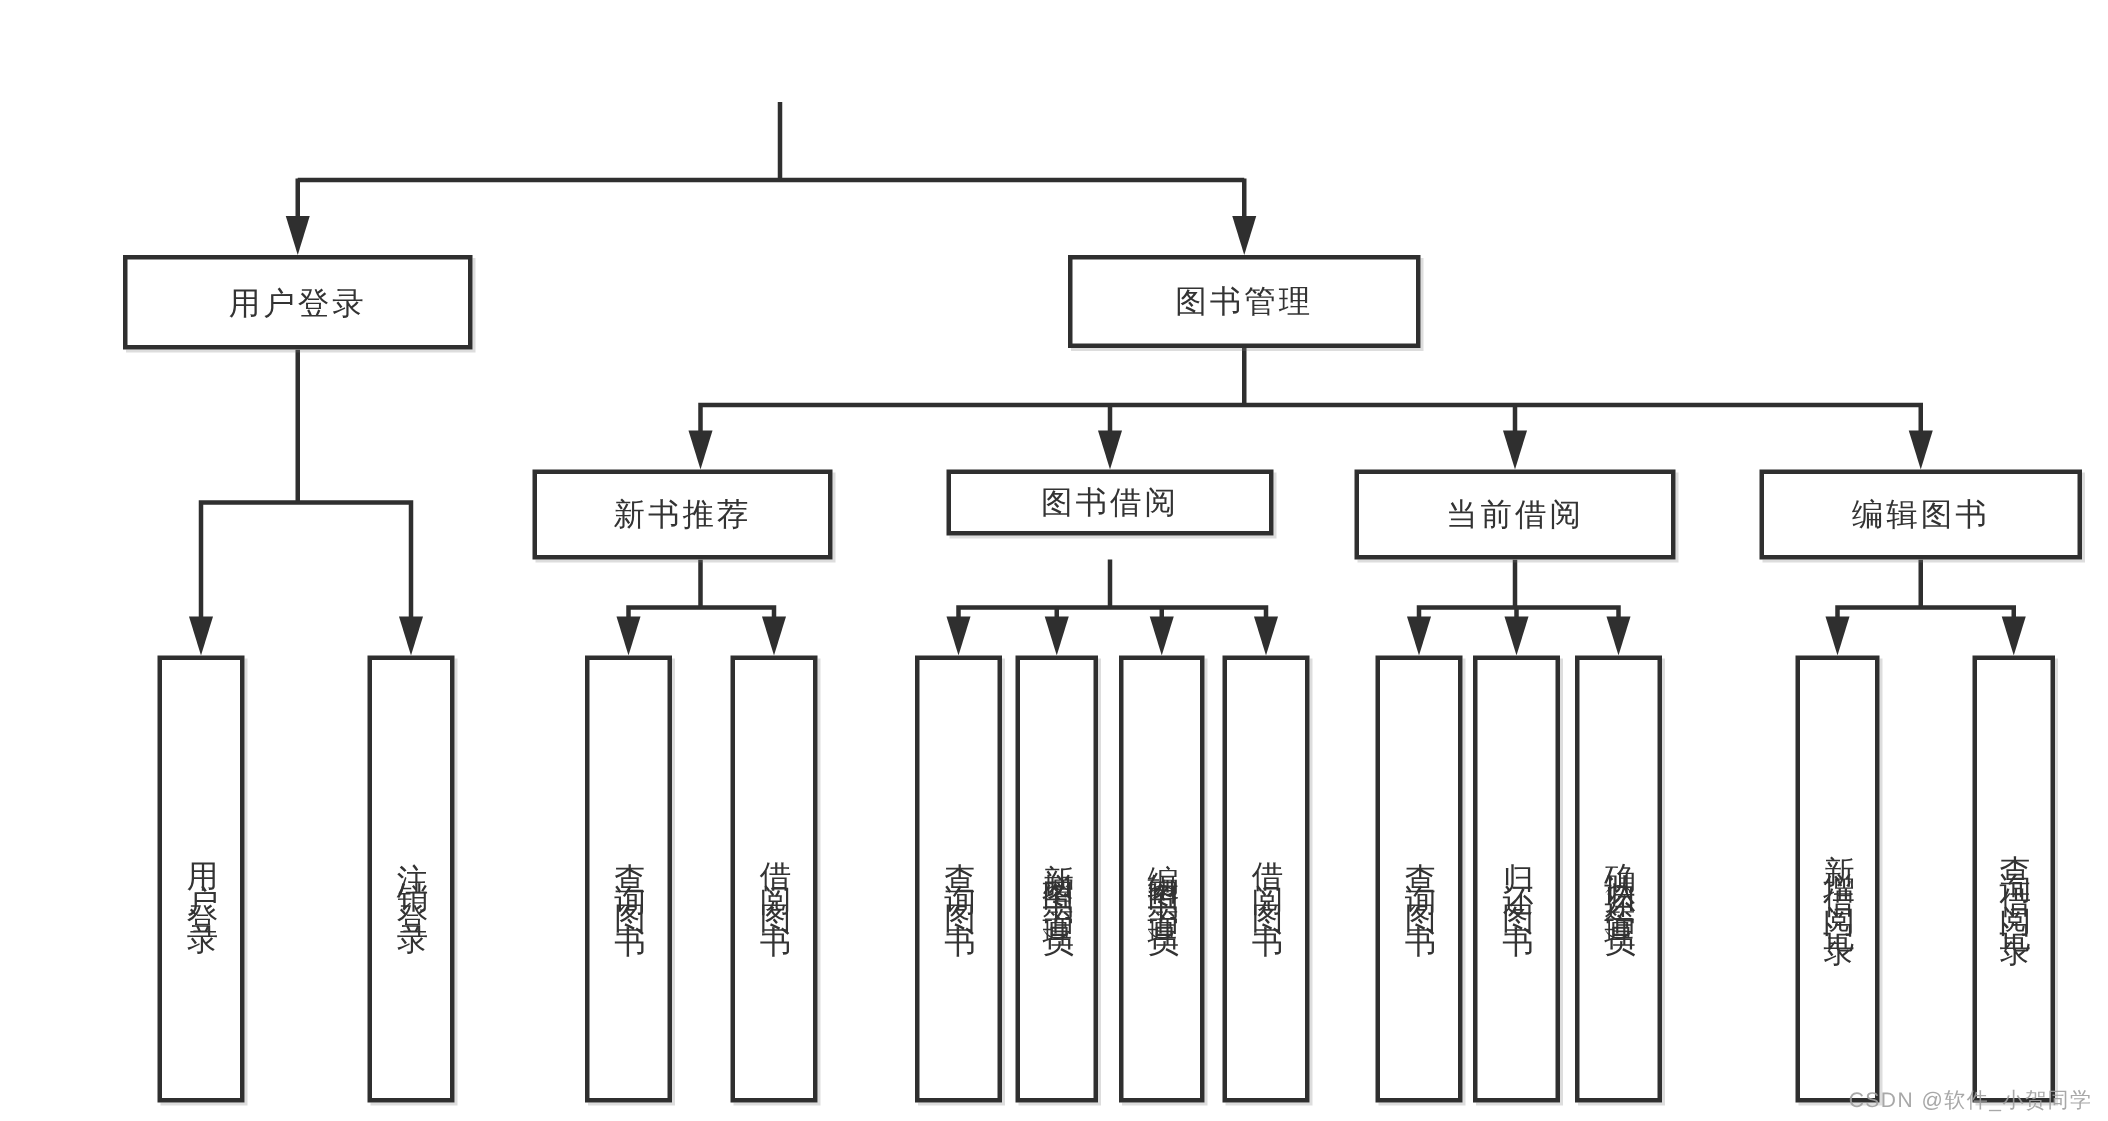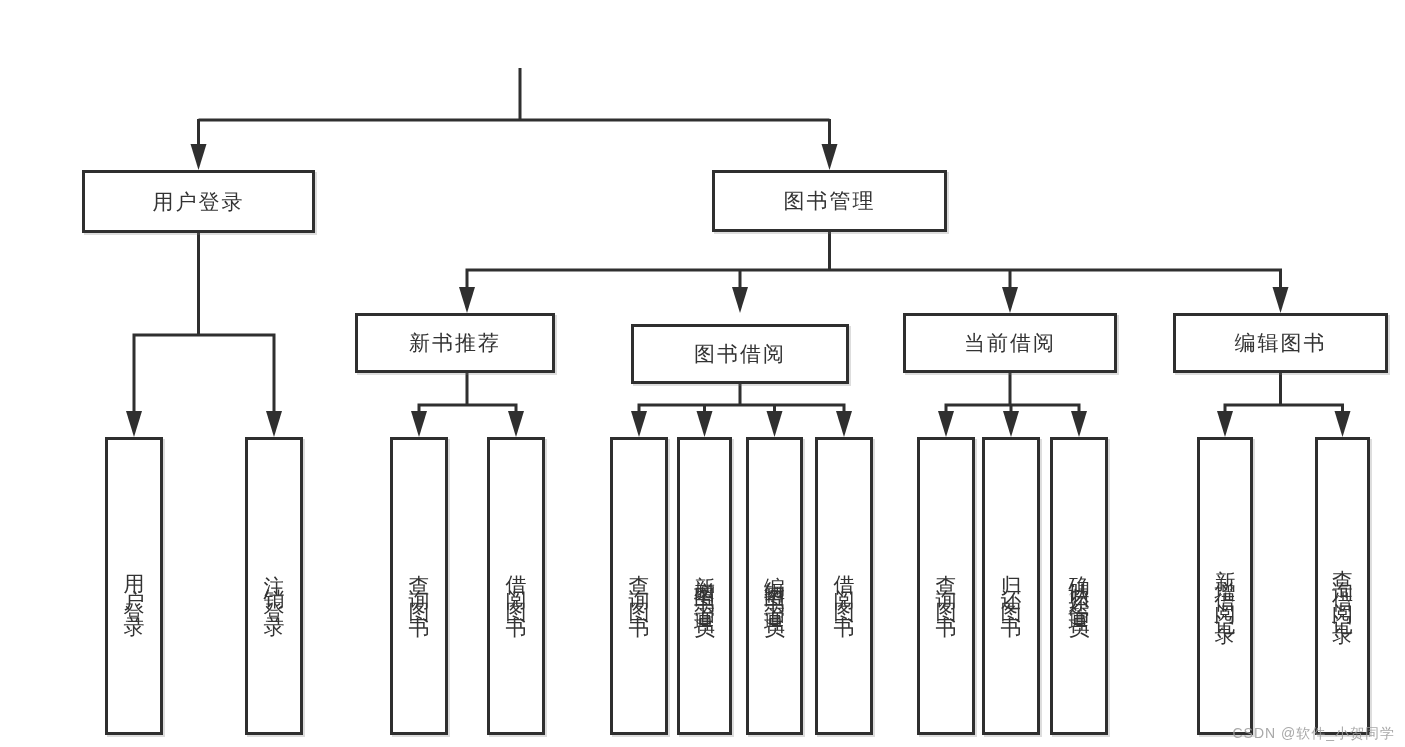--- a/index.html
+++ b/index.html
@@ -101,21 +101,21 @@
   <div class="node" style="left:82px;top:170px;width:233px;height:63px">
     <span class="lbl">用户登录</span>
   </div>
   <div class="node" style="left:712px;top:170px;width:235px;height:62px">
     <span class="lbl">图书管理</span>
   </div>
 
   <div class="node" style="left:355px;top:313px;width:200px;height:60px">
     <span class="lbl">新书推荐</span>
   </div>
-  <div class="node" style="left:631px;top:324px;width:218px;height:60px">
+  <div class="node" style="left:631px;top:313px;width:218px;height:44px">
     <span class="lbl">图书借阅</span>
   </div>
   <div class="node" style="left:903px;top:313px;width:214px;height:60px">
     <span class="lbl">当前借阅</span>
   </div>
   <div class="node" style="left:1173px;top:313px;width:215px;height:60px">
     <span class="lbl">编辑图书</span>
   </div>
 
   <div class="node" style="left:105px;top:437px;width:58px;height:298px">

